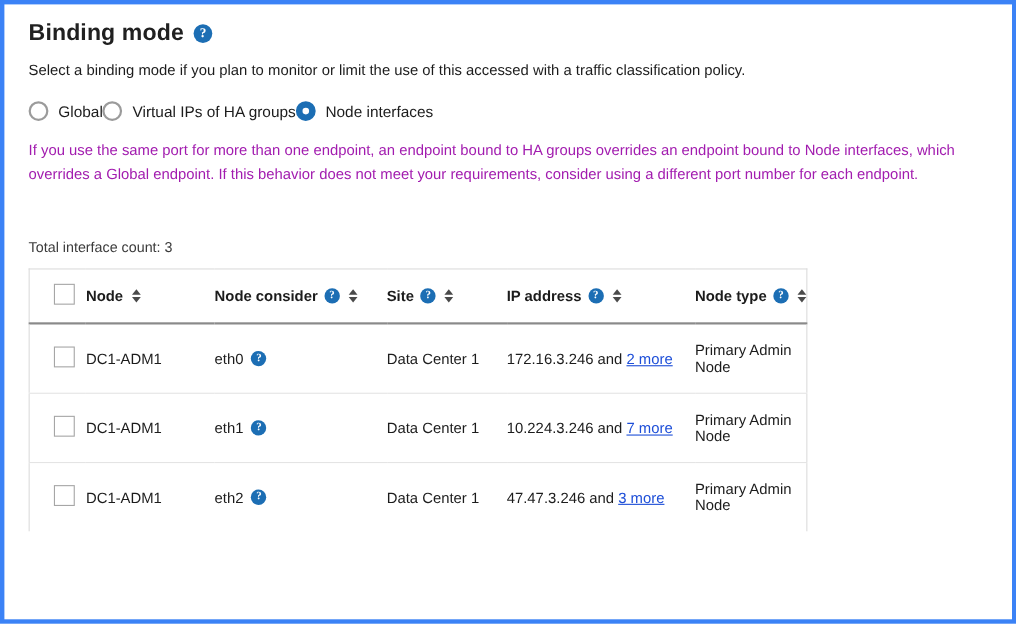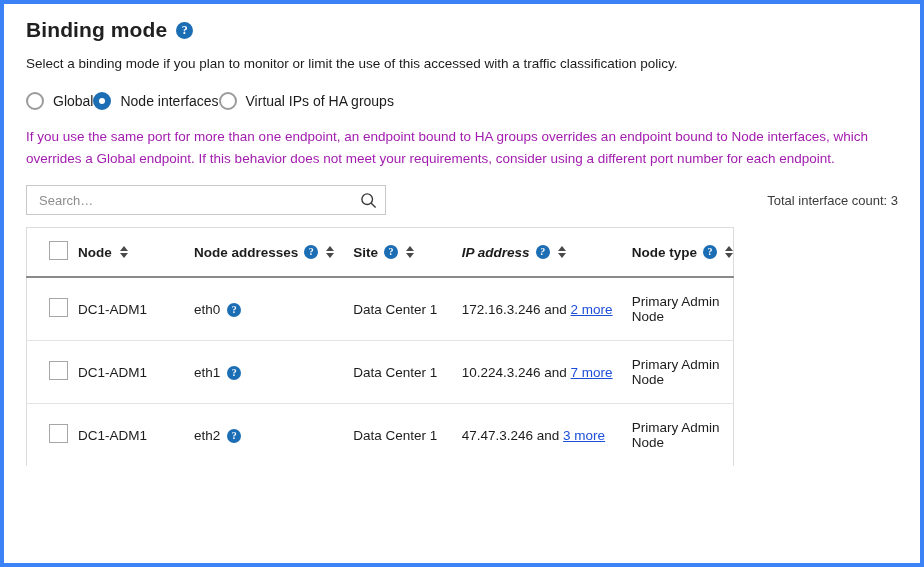--- a/index.html
+++ b/index.html
@@ -136,20 +136,21 @@
     font-family: "Liberation Sans", sans-serif;
     color: #333;
     background: transparent;
   }
   .search-box input::placeholder { color: #8d8d8d; }
   .search-icon svg { display: block; }
   .count {
     font-size: 13px;
     color: #3b3b3b;
     padding-right: 2px;
+    margin-top: 32px;
   }
   table.iface {
     width: 708px;
     border-collapse: collapse;
     border: 1px solid #dcdcdc;
     border-bottom: none;
     background: #fff;
   }
   table.iface th {
     font-size: 13.5px;
@@ -196,25 +197,25 @@
     width: 19px;
     height: 19px;
     border: 1px solid #a6a6a6;
     background: #fff;
     display: inline-block;
     cursor: pointer;
   }
   .col-node { width: 146px; }
   .col-iface { width: 168px; }
   .col-site { width: 130px; }
-  .col-ip { width: 200px; font-style: italic; }
+  .col-ip { width: 200px; }
   .col-type { width: auto; }
   .cell-iface {
     display: inline-flex;
-    align-items: flex-end;
+    align-items: flex-start;
     gap: 7px;
   }
   .more-link {
     color: #1d4ed8;
     text-decoration: underline;
     cursor: pointer;
   }
 </style>
 </head>
 <body>
@@ -227,62 +228,53 @@
   </div>
 
   <p class="desc">Select a binding mode if you plan to monitor or limit the use of this accessed with a traffic classification policy.</p>
 
   <div class="radio-row">
     <label class="radio-opt">
       <span class="radio"></span>
       <span class="radio-label">Global</span>
     </label>
     <label class="radio-opt">
+      <span class="radio"></span>
+      <span class="radio-label">Virtual IPs of HA groups</span>
+    </label>
+    <label class="radio-opt">
       <span class="radio checked"></span>
       <span class="radio-label">Node interfaces</span>
     </label>
-    <label class="radio-opt">
-      <span class="radio"></span>
-      <span class="radio-label">Virtual IPs of HA groups</span>
-    </label>
   </div>
 
   <p class="note">If you use the same port for more than one endpoint, an endpoint bound to HA groups overrides an endpoint bound to Node interfaces, which overrides a Global endpoint. If this behavior does not meet your requirements, consider using a different port number for each endpoint.</p>
 
   <div class="search-row">
-    <div class="search-box">
-      <input type="text" placeholder="Search…" style="">
-      <span class="search-icon">
-        <svg width="17" height="17" viewBox="0 0 17 17" fill="none">
-          <circle cx="7.2" cy="7.2" r="5.3" stroke="#3b3b3b" stroke-width="1.4"></circle>
-          <line x1="11.2" y1="11.2" x2="15.6" y2="15.6" stroke="#3b3b3b" stroke-width="1.4"></line>
-        </svg>
-      </span>
-    </div>
     <span class="count">Total interface count: 3</span>
   </div>
 
   <table class="iface">
     <thead>
       <tr>
         <th class="cb-cell">
           <span class="checkbox"></span>
         </th>
         <th class="col-node">
           <span class="th-inner">
             <span>Node</span>
             <span class="sort">
                 <i class="up"></i>
                 <i class="down"></i>
               </span>
           </span>
         </th>
         <th class="col-iface">
           <span class="th-inner">
-            <span>Node addresses</span>
+            <span>Node consider</span>
             <span class="help-icon sm">?</span>
             <span class="sort">
                 <i class="up"></i>
                 <i class="down"></i>
               </span>
           </span>
         </th>
         <th class="col-site">
           <span class="th-inner">
             <span>Site</span>

